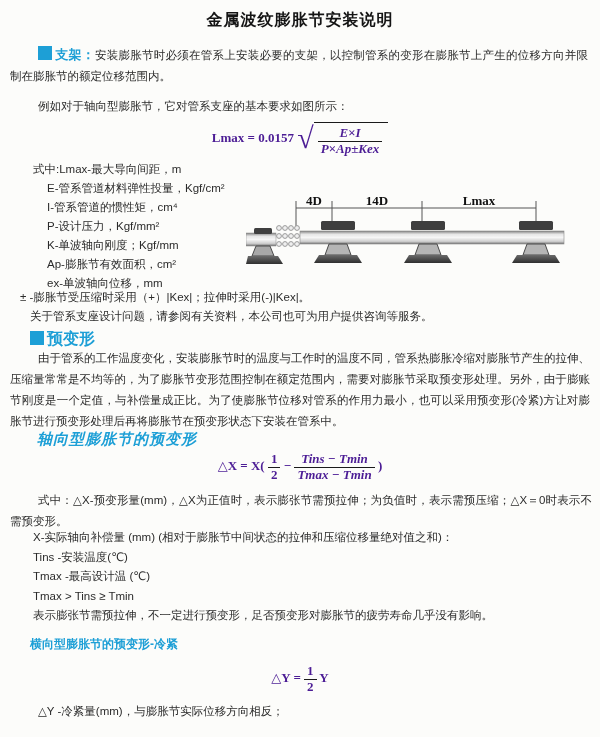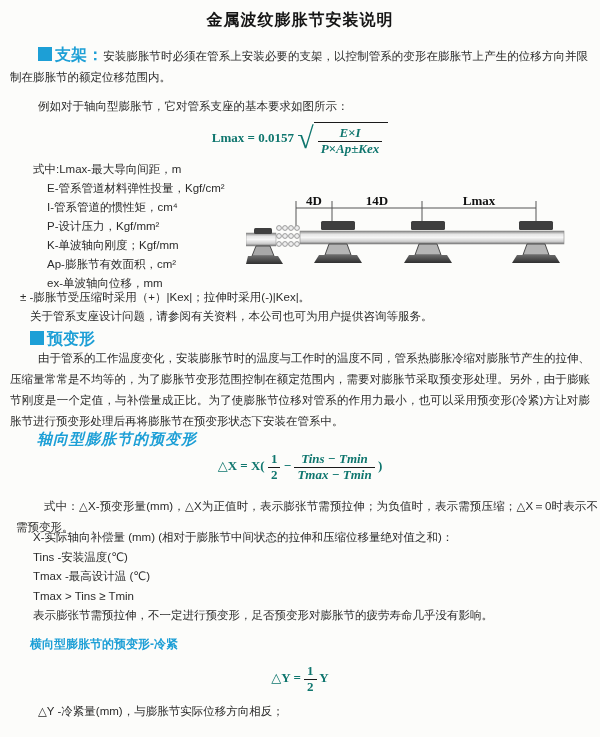--- a/index.html
+++ b/index.html
@@ -13,26 +13,26 @@
   .title{
     top:10px;left:0;width:600px;text-align:center;
     font-size:16px;font-weight:bold;color:#141414;letter-spacing:1px;
   }
   .blue{color:#1d9fd6;}
   .sq{display:inline-block;width:13px;height:13px;background:#1d9fd6;
       margin-right:3px;vertical-align:-1px;}
   .sq.big{width:14px;height:14px;}
   .p-body{line-height:21px;text-align:justify;}
   .indent{text-indent:28px;}
-  .sec-head{font-size:16px;font-weight:bold;}
+  .sec-head{font-size:13px;font-weight:bold;}
   .sub-head{font-size:15px;font-weight:bold;color:#1d9fd6;letter-spacing:1px;}
   .formula{
     width:600px;text-align:center;
     font-family:"Liberation Serif","DejaVu Serif",serif;
-    font-weight:bold;font-size:13px;color:#0f766e;
+    font-weight:bold;font-size:13px;color:#4c1d95;
   }
   .frac{display:inline-block;vertical-align:middle;text-align:center;line-height:1.15;}
   .frac .num{display:block;border-bottom:1px solid #1a1a1a;padding:0 3px;}
   .frac .den{display:block;padding:0 3px;}
   .it{font-style:italic;}
   .sqrt{display:inline-flex;align-items:flex-start;vertical-align:middle;}
   .sqrt .sign{font-size:30px;line-height:30px;font-weight:normal;transform:translateY(1px);}
   .sqrt .radicand{border-top:1.5px solid #1a1a1a;padding:3px 6px 0 4px;}
   .defs{line-height:19px;}
   .defs .def-head{margin-left:13px;}
@@ -159,21 +159,21 @@
       <span class="den">2</span>
     </span>
     <span>−</span>
     <span class="frac it">
       <span class="num">Tins − Tmin</span>
       <span class="den">Tmax − Tmin</span>
     </span>
     <span>)</span>
   </div>
 
-  <p class="abs p-body indent" style="top:490px;left:10px;width:582px;margin:6px;line-height:21px;">式中：△X-预变形量(mm)，△X为正值时，表示膨张节需预拉伸；为负值时，表示需预压缩；△X＝0时表示不需预变形。</p>
+  <p class="abs p-body indent" style="top:490px;left:10px;width:582px;margin:0;line-height:21px;">式中：△X-预变形量(mm)，△X为正值时，表示膨张节需预拉伸；为负值时，表示需预压缩；△X＝0时表示不需预变形。</p>
 
   <div class="abs axlines" style="top:528px;left:33px;width:555px;">
     <div>X-实际轴向补偿量 (mm) (相对于膨胀节中间状态的拉伸和压缩位移量绝对值之和)：</div>
     <div>Tins -安装温度(℃)</div>
     <div>Tmax -最高设计温 (℃)</div>
     <div>Tmax &gt; Tins ≥ Tmin</div>
     <div>表示膨张节需预拉伸，不一定进行预变形，足否预变形对膨胀节的疲劳寿命几乎没有影响。</div>
   </div>
 
   <div class="abs" style="top:636px;left:30px;font-size:12px;font-weight:bold;">

